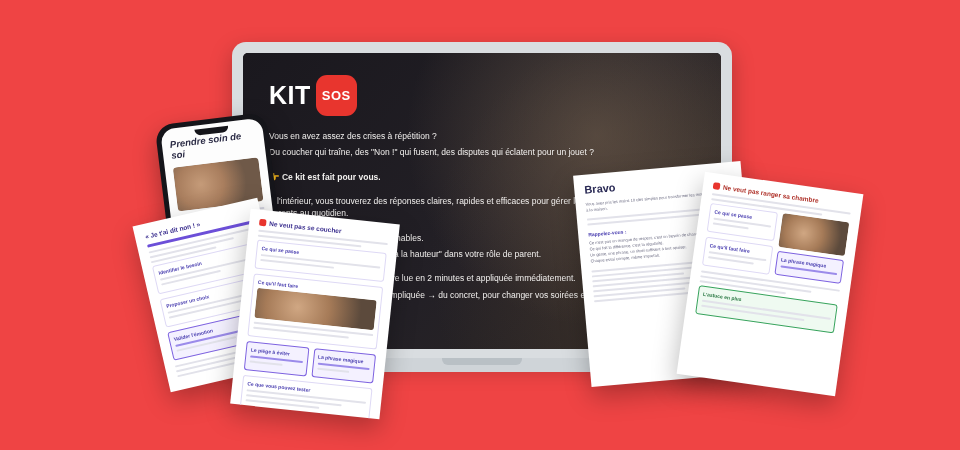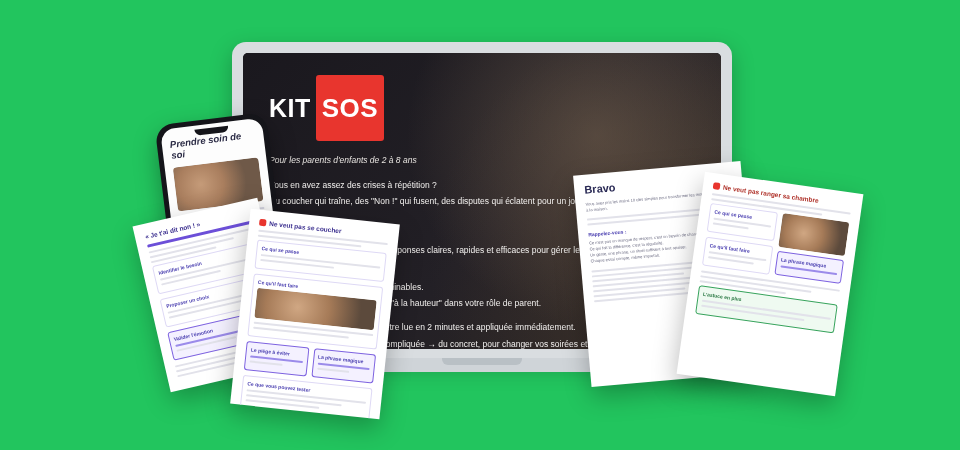--- a/index.html
+++ b/index.html
@@ -10,21 +10,21 @@
     width: 960px;
     height: 450px;
     background: #3f5c63;
     font-family: "Liberation Sans", sans-serif;
     overflow: hidden;
   }
   .stage {
     position: relative;
     width: 960px;
     height: 450px;
-    background: #22c55e;
+    background: #ef4444;
     overflow: hidden;
   }
 
   
   .laptop {
     position: absolute;
     left: 232px;
     top: 42px;
     width: 500px;
     height: 330px;
@@ -89,23 +89,23 @@
     font-weight: bold;
     letter-spacing: 0.5px;
     display: flex;
     align-items: center;
     gap: 5px;
     margin-bottom: 14px;
   }
   .kit-sos {
     background: #e8352e;
     color: #fff;
-    padding: 20px 6px;
-    border-radius: 3px;
-    font-size: 26px;
+    padding: 14px 6px;
+    border-radius: 11px;
+    font-size: 13px;
     line-height: 1;
   }
   .kit-lead {
     font-size: 9.5px;
     font-weight: bold;
     margin: 0 0 14px 0;
     line-height: 1.3;
   }
   .kit-sub {
     font-size: 8.5px;
@@ -299,21 +299,20 @@
 
   <div class="laptop">
     <div class="laptop-body">
       <div class="laptop-screen">
         <div class="screen-bg"></div>
         <div class="screen-inner">
           <div class="kit-title">
             <span>KIT</span>
             <span class="kit-sos">SOS</span>
           </div>
-          <p class="kit-sub">Pour les parents d'enfants de 2 à 8 ans</p>
           <p class="kit-p">Vous en avez assez des crises à répétition ?</p>
           <p class="kit-p gap">Du coucher qui traîne, des "Non !" qui fusent, des disputes qui éclatent pour un jouet ?</p>
           <p class="kit-p gap kit-arrow">👉 Ce kit est fait pour vous.</p>
           <p class="kit-p gap">À l'intérieur, vous trouverez des réponses claires, rapides et efficaces pour gérer les situations qui épuisent les parents au quotidien.</p>
           <p class="kit-p">Fini les conseils vagues et interminables.</p>
           <p class="kit-p gap">Fini la culpabilité de ne pas être "à la hauteur" dans votre rôle de parent.</p>
           <p class="kit-p">Chaque fiche est pensée pour être lue en 2 minutes et appliquée immédiatement.</p>
           <p class="kit-p">Pas de blabla, pas de théorie compliquée → du concret, pour changer vos soirées et vos journées.</p>
         </div>
       </div>

